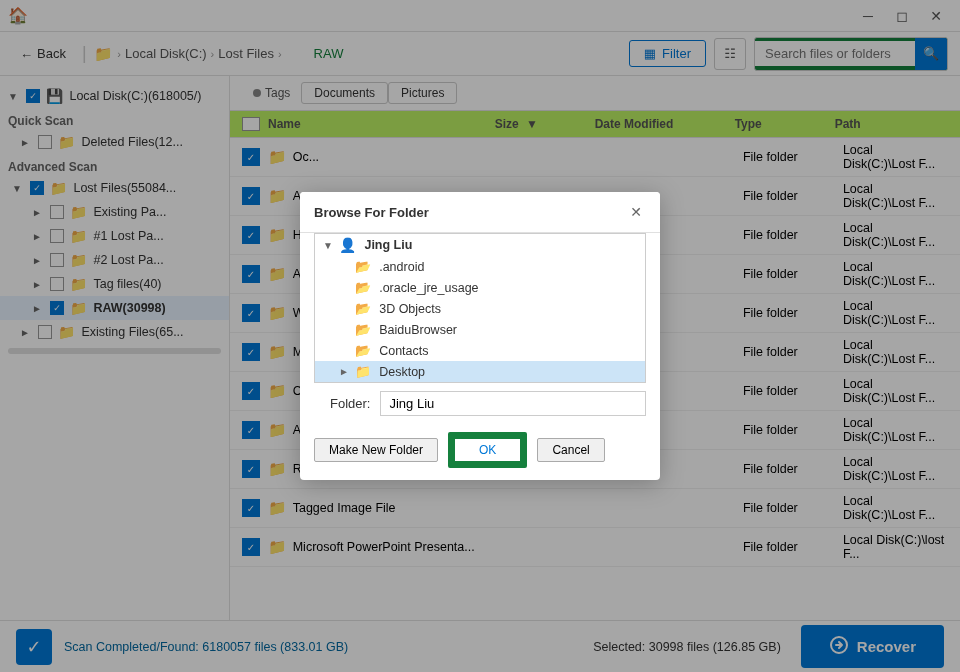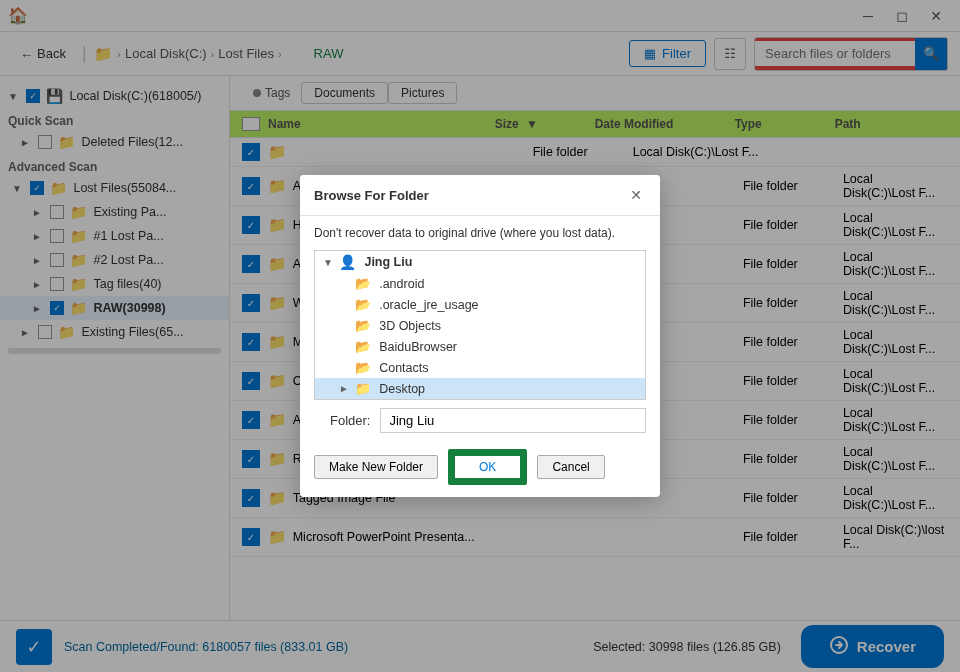--- a/index.html
+++ b/index.html
@@ -44,21 +44,21 @@
       display: flex; align-items: center; gap: 6px;
       padding: 5px 14px; border: 1px solid #0078d7; color: #0078d7;
       background: #fff; border-radius: 3px; cursor: pointer; font-size: 13px;
     }
     .grid-btn {
       width: 32px; height: 32px; display: flex; align-items: center; justify-content: center;
       border: 1px solid #ccc; background: #fff; cursor: pointer; border-radius: 3px; color: #555;
     }
     .search-box {
       display: flex; align-items: center;
-      border: 1px solid #ccc; background: #ef4444; border-radius: 3px; overflow: hidden;
+      border: 1px solid #ccc; background: #15803d; border-radius: 3px; overflow: hidden;
     }
     .search-box input {
       border: none; outline: none; padding: 5px 10px; width: 160px; font-size: 13px; color: #999;
     }
     .search-box-btn {
       width: 32px; height: 32px; display: flex; align-items: center; justify-content: center;
       background: #0078d7; color: #fff; cursor: pointer;
     }
 
     
@@ -126,21 +126,21 @@
       height: 52px; background: #fff;
       border-top: 1px solid #e0e0e0;
       display: flex; align-items: center;
       padding: 0 16px;
     }
     .bottom-scan-icon { width: 36px; height: 36px; background: #0078d7; border-radius: 4px; display: flex; align-items: center; justify-content: center; margin-right: 12px; flex-shrink: 0; }
     .bottom-status { font-size: 12.5px; color: #0369a1; }
     .bottom-selected { margin-left: auto; font-size: 12.5px; color: #333; margin-right: 20px; }
     .recover-btn {
       display: flex; align-items: center; gap: 8px;
-      background: #0078d7; color: #fff; border: none; border-radius: 12px;
+      background: #0078d7; color: #fff; border: none; border-radius: 4px;
       padding: 10px 28px; font-size: 15px; font-weight: 600; cursor: pointer;
     }
 
     
     .modal-overlay {
       position: absolute; top: 0; left: 0; right: 0; bottom: 0;
       background: rgba(0,0,0,0.35); z-index: 100;
       display: flex; align-items: center; justify-content: center;
     }
     .modal {
@@ -336,20 +336,21 @@
       <div class="col-date">Date Modified</div>
       <div class="col-type">Type</div>
       <div class="col-path">Path</div>
     </div>
 
     <div class="file-row">
       <div class="file-row-checkbox">
           <span class="file-row-check">✓</span>
         </div>
       <span style="font-size:15px;margin-right:6px;">📁</span>
+      <div class="col-name">Oc...</div>
       <div class="col-size"></div>
       <div class="col-date"></div>
       <div class="col-type">File folder</div>
       <div class="col-path">Local Disk(C:)\Lost F...</div>
     </div>
     <div class="file-row">
       <div class="file-row-checkbox">
           <span class="file-row-check">✓</span>
         </div>
       <span style="font-size:15px;margin-right:6px;">📁</span>
@@ -479,21 +480,20 @@
 </div>
 
 <div class="modal-overlay">
   <div class="modal">
 
     <div class="modal-header">
       <span class="modal-title">Browse For Folder</span>
       <span class="modal-close">✕</span>
     </div>
 
-    <div class="modal-warning">Don't recover data to original drive (where you lost data).</div>
 
     <div class="modal-tree-area">
 
       <div class="tree-item" style="font-weight:600;">
         <span class="tree-expand">▼</span>
         <span style="font-size:14px;margin-right:4px;">👤</span>
         <span class="tree-label">Jing Liu</span>
       </div>
 
       <div class="tree-item" style="padding-left:24px;">

